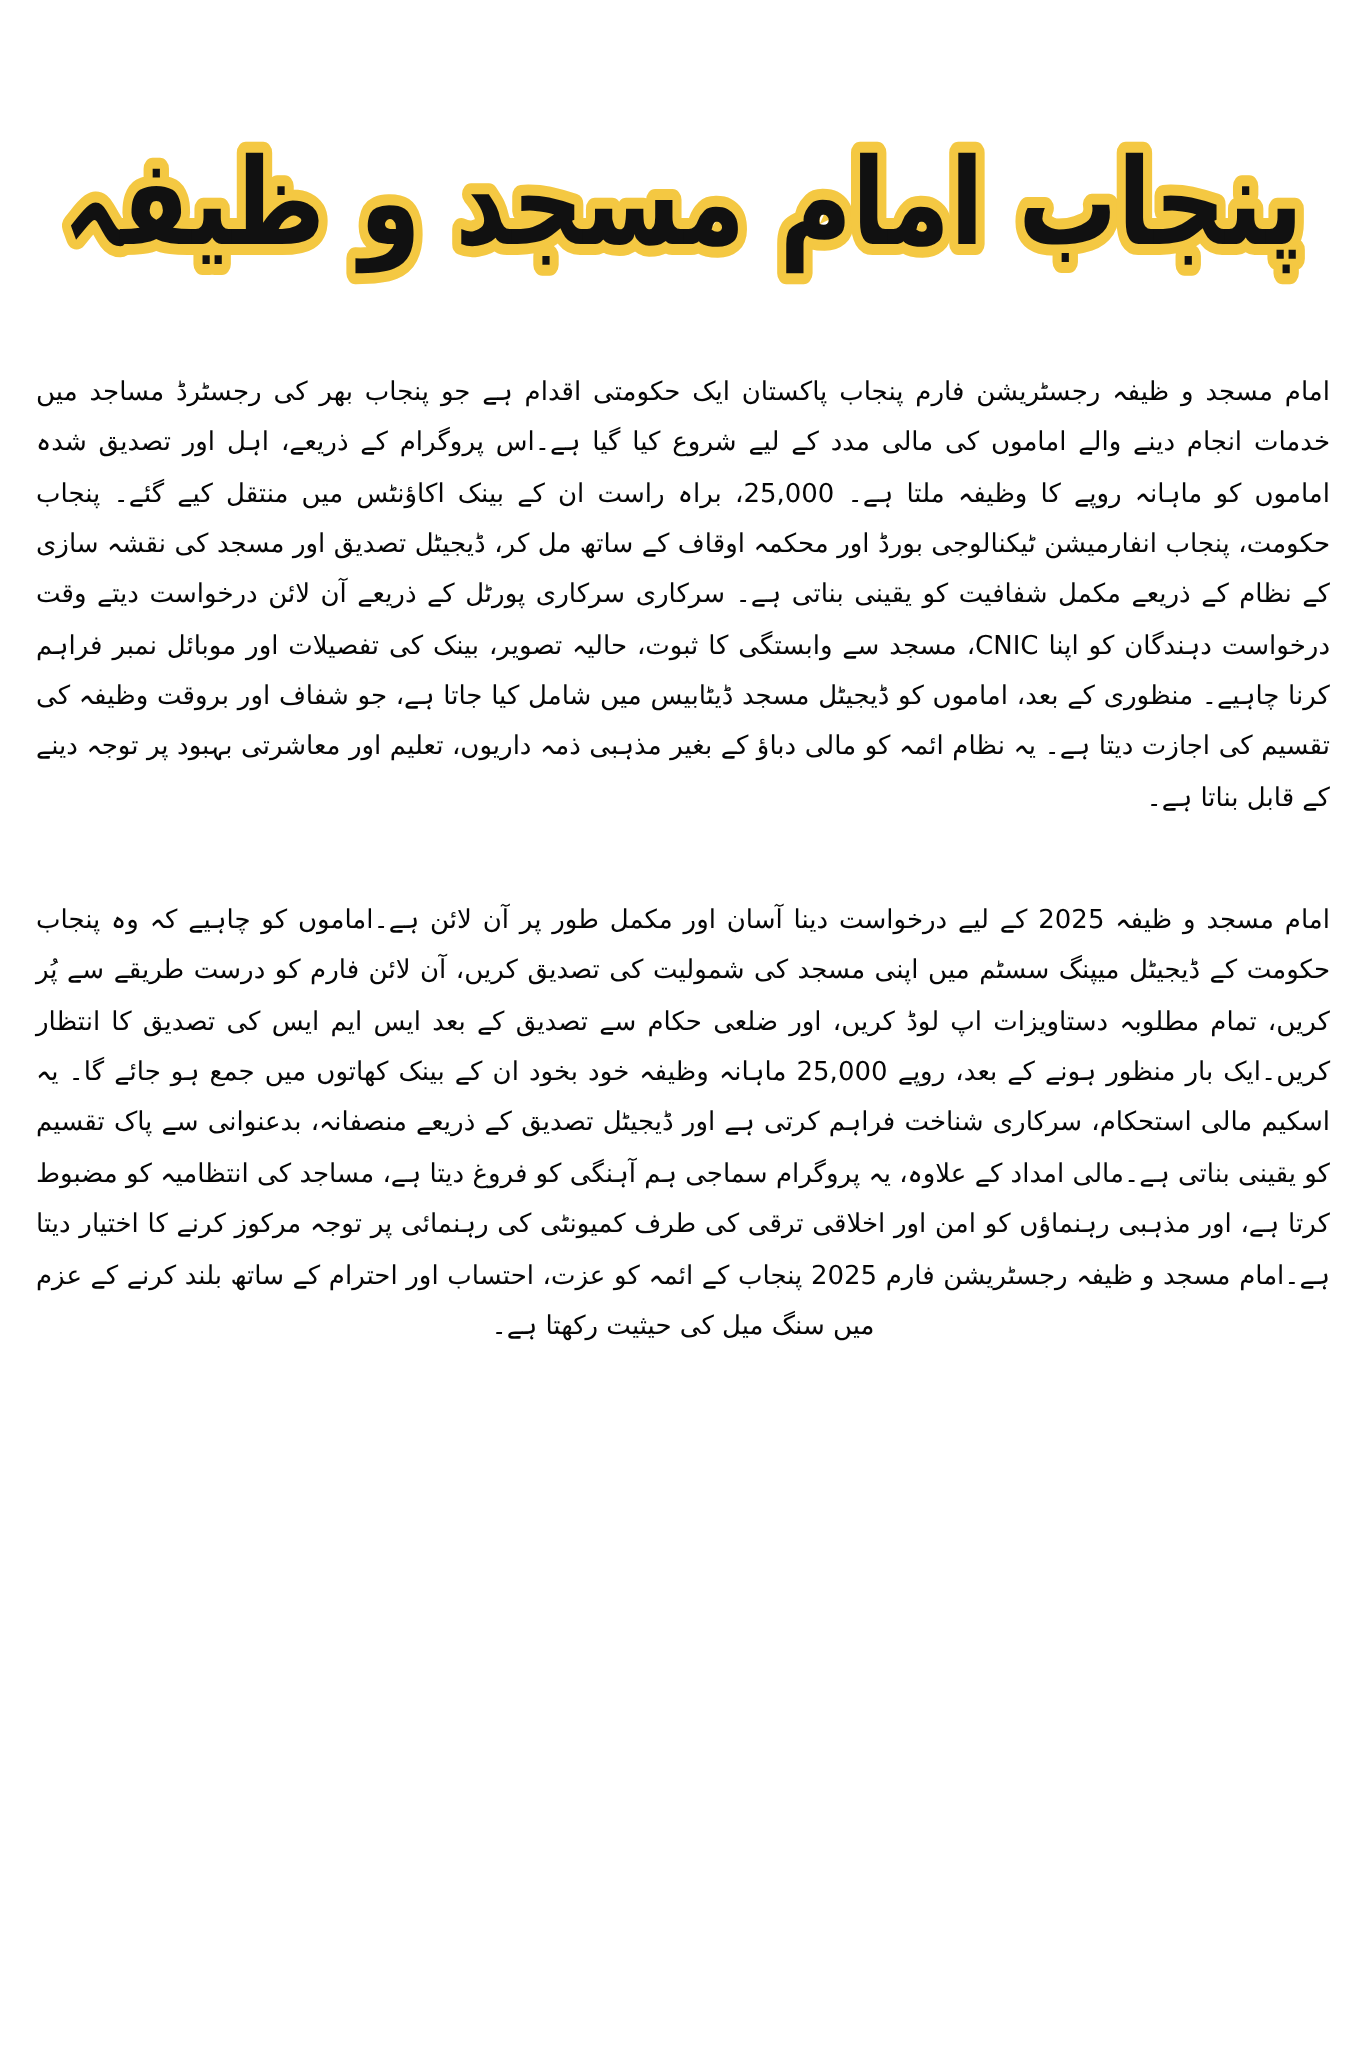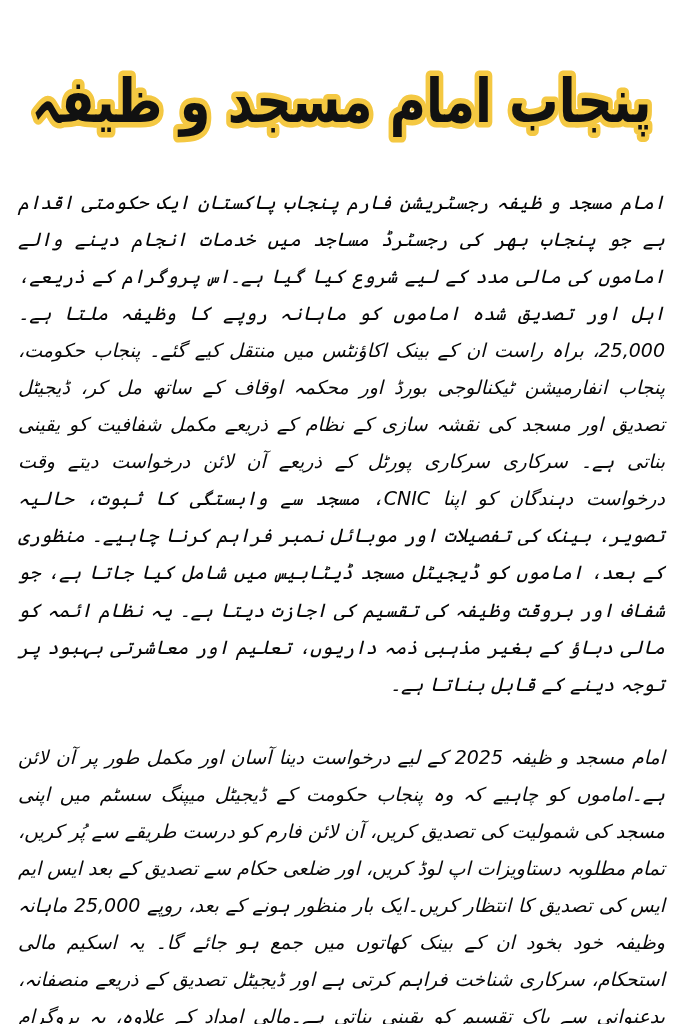--- a/index.html
+++ b/index.html
@@ -47,25 +47,24 @@
     stroke-linecap:round;
     paint-order:stroke fill;
   }
   .article{
     padding:6px 18px 0 18px;
   }
   .article p{
     direction:rtl;
     unicode-bidi:plaintext;
     text-align:justify;
-    font-size:19px;
+    font-size:13px;
     line-height:1.95;
     color:var(--body_text);
     letter-spacing:0;
-    font-style:italic;
   }
   .para-1{
     margin-bottom:36px;
   }
   .para-2{
     text-align-last:center;
   }
 </style>
 </head>
 <body>

